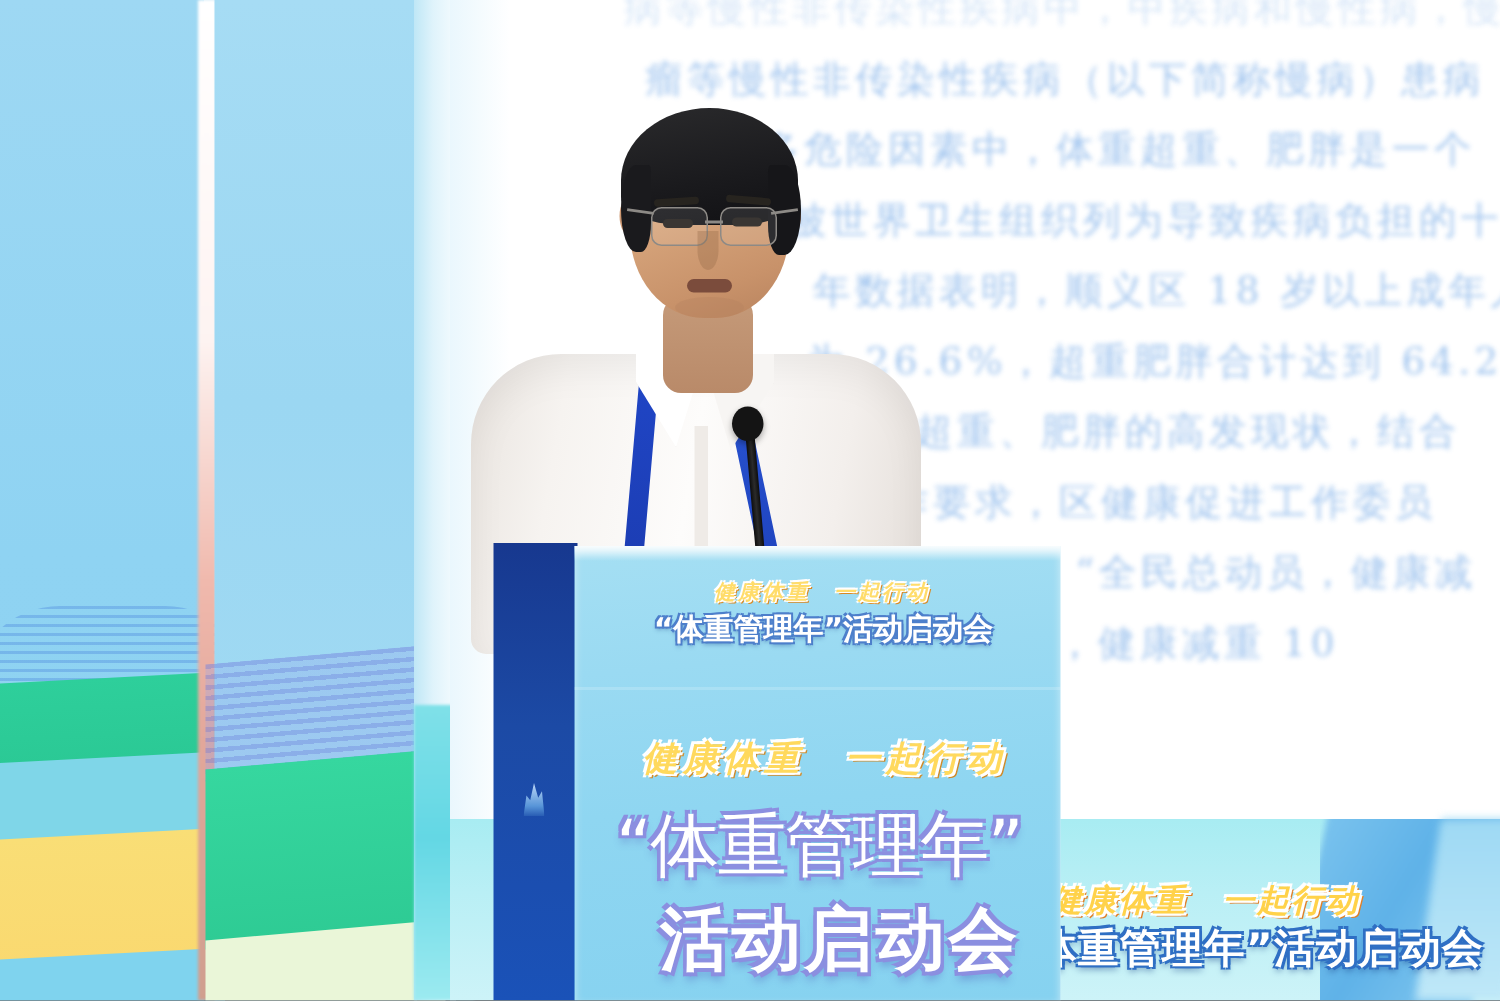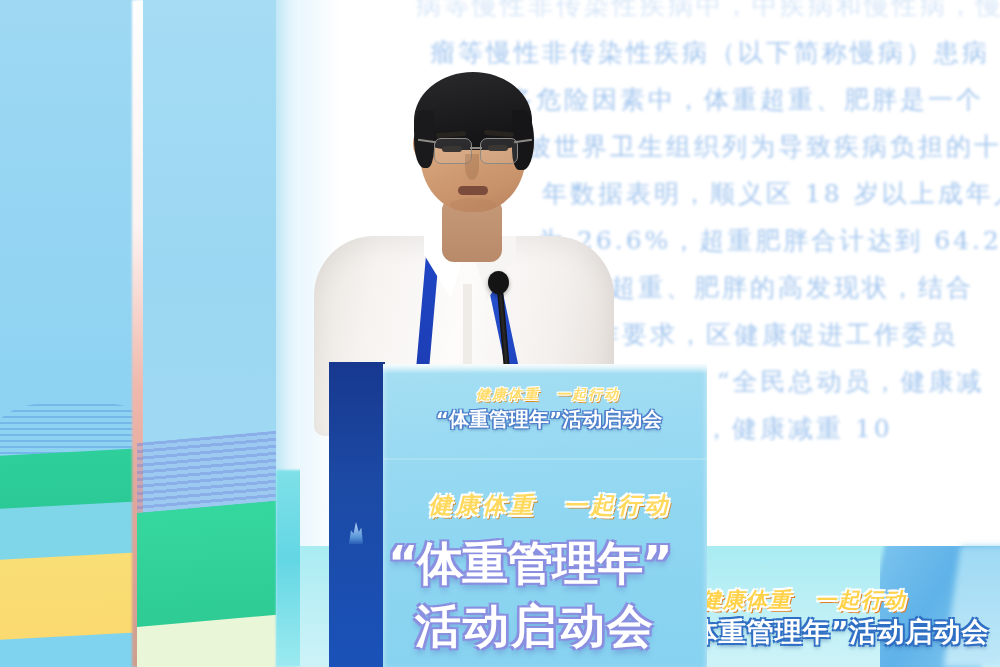--- a/index.html
+++ b/index.html
@@ -110,25 +110,25 @@
     text-shadow:-1px -1px 0 #fff,1px -1px 0 #fff,-1px 1px 0 #fff,1px 1px 0 #fff,1.6px 1.6px 0 #d98a24;}
   .pod-small-2{left:404px;top:406px;width:290px;text-align:center;
     font-size:20px;font-weight:bold;color:#ffffff;letter-spacing:0px;
     text-shadow:-1.4px -1.4px 0 #4d7fcb,1.4px -1.4px 0 #4d7fcb,-1.4px 1.4px 0 #4d7fcb,
                 1.4px 1.4px 0 #4d7fcb,0 2px 3px rgba(30,70,140,.5);}
 
   .pod-big-1{left:400px;top:490px;width:300px;text-align:center;
     font-size:23px;font-weight:bold;font-style:italic;letter-spacing:4px;color:#ffd95d;
     text-shadow:-1.8px -1.8px 0 #fff,1.8px -1.8px 0 #fff,-1.8px 1.8px 0 #fff,1.8px 1.8px 0 #fff,
                 2.6px 2.6px 0 #cf8b2b;}
-  .pod-big-2{left:388px;top:533px;width:316px;text-align:left;
-    font-size:46px;font-weight:bold;color:#ffffff;letter-spacing:-1px;
+  .pod-big-2{left:388px;top:533px;width:316px;text-align:center;
+    font-size:46px;font-weight:normal;color:#ffffff;letter-spacing:-1px;
     text-shadow:-2.4px -2.4px 0 #8b8fe0,2.4px -2.4px 0 #8b8fe0,-2.4px 2.4px 0 #8b8fe0,
                 2.4px 2.4px 0 #8b8fe0,0 5px 6px rgba(70,80,180,.40);}
-  .pod-big-3{left:390px;top:596px;width:290px;text-align:center;
+  .pod-big-3{left:390px;top:596px;width:290px;text-align:right;
     font-size:46px;font-weight:bold;color:#ffffff;letter-spacing:2px;
     text-shadow:-2.4px -2.4px 0 #8b8fe0,2.4px -2.4px 0 #8b8fe0,-2.4px 2.4px 0 #8b8fe0,
                 2.4px 2.4px 0 #8b8fe0,0 5px 6px rgba(70,80,180,.40);}
 
   
   #speaker{left:300px;top:58px;width:330px;height:320px;}
   .sp{position:absolute;}
   #torso{left:14px;top:178px;width:300px;height:200px;
     background:linear-gradient(100deg,#e9e4df 0%,#f6f3f0 20%,#fdfcfb 48%,#f3efec 78%,#e3ddd8 100%);
     border-radius:60px 60px 10px 10px;

